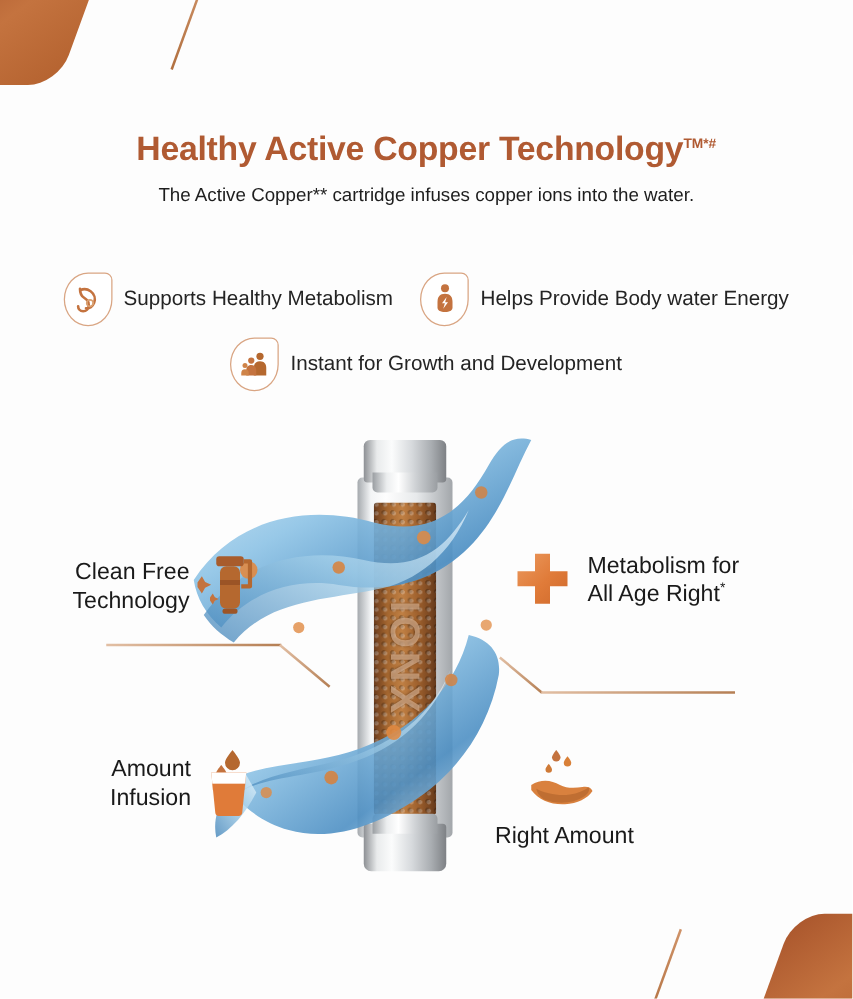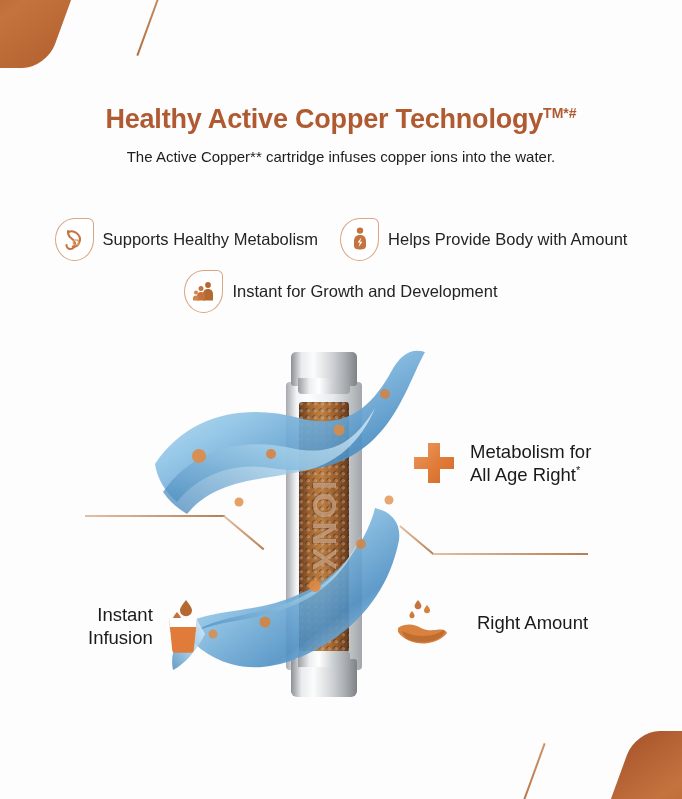--- a/index.html
+++ b/index.html
@@ -46,21 +46,21 @@
 
   
   .title {
     position: absolute; left: 0; top: 104px; width: 682px;
     text-align: center;
     font-size: 27px; font-weight: bold;
     color: #b05a32;
     letter-spacing: -0.2px;
     white-space: nowrap;
   }
-  .title sup { font-size: 14px; vertical-align: super; letter-spacing: 0; }
+  .title sup { font-size: 11px; vertical-align: super; letter-spacing: 0; }
   .subtitle {
     position: absolute; left: 0; top: 148px; width: 682px;
     text-align: center;
     font-size: 15px; font-weight: 400; color: #1d1d1d;
     white-space: nowrap;
   }
 
   
   .badge-row {
     position: absolute; left: 0; width: 682px;
@@ -146,21 +146,21 @@
     font-size: 18.5px; line-height: 1.26; color: #1a1a1a;
     white-space: nowrap;
   }
   .feature .txt sup { font-size: 11px; }
   .feature .ico { flex: none; display: flex; align-items: center; justify-content: center; }
   .f-clean   { left: 58px;  top: 440px; gap: 4px; }
   .f-clean .txt { text-align: right; }
   .f-instant { left: 88px;  top: 598px; gap: 8px; }
   .f-instant .txt { text-align: right; }
   .f-benefit { left: 412px; top: 440px; gap: 14px; }
-  .f-copper  { left: 396px; top: 598px; gap: 23px; }
+  .f-copper  { left: 396px; top: 598px; gap: 8px; flex-direction: column; }
 </style>
 </head>
 <body>
 
 <div id="poster">
 
   <div class="corner-bar tl"></div>
   <div class="corner-line tl"></div>
   <div class="corner-bar br"></div>
   <div class="corner-line br"></div>
@@ -185,21 +185,21 @@
 
     <div class="badge">
       <div class="shield">
         <svg width="20" height="25" viewBox="0 0 20 25">
           <circle cx="10" cy="3.6" r="3.2" fill="#c4733f"></circle>
           <path d="M10 8 C14.2 8 16 10.6 16 14.5 L16 19 C16 21.4 13.6 22.6 10 22.6
                    C6.4 22.6 4 21.4 4 19 L4 14.5 C4 10.6 5.8 8 10 8 Z" fill="#c4733f"></path>
           <path d="M11.3 10.6 L7.6 15.6 L9.9 15.6 L8.6 20 L12.4 14.7 L10.1 14.7 Z" fill="#ffffff"></path>
         </svg>
       </div>
-      <div class="badge-label">Helps Provide Body with Amount</div>
+      <div class="badge-label">Helps Provide Body water Energy</div>
     </div>
 
   </div>
 
   <div class="badge-row row2">
     <div class="badge">
       <div class="shield">
         <svg width="24" height="22" viewBox="0 0 24 22">
           <circle cx="16" cy="4" r="2.9" fill="#b5682f"></circle>
           <path d="M16 8 C19.4 8 21 10.2 21 13.4 L21 19.4 L11 19.4 L11 13.4 C11 10.2 12.6 8 16 8 Z" fill="#b5682f"></path>
@@ -268,20 +268,37 @@
         <circle cx="100" cy="168" r="4.5" fill="#e08a42" opacity=".8"></circle>
         <circle cx="176" cy="252" r="6" fill="#e08a42" opacity=".88"></circle>
         <circle cx="126" cy="288" r="5.5" fill="#d98038" opacity=".85"></circle>
         <circle cx="74" cy="300" r="4.5" fill="#e08a42" opacity=".8"></circle>
         <circle cx="222" cy="210" r="5" fill="#d98038" opacity=".8"></circle>
         <circle cx="250" cy="166" r="4.5" fill="#e08a42" opacity=".75"></circle>
       </g>
     </svg>
   </div>
 
+  <div class="feature f-clean">
+    <div class="txt">
+      <div>Clean Free</div>
+      <div>Technology</div>
+    </div>
+    <div class="ico">
+      <svg width="46" height="56" viewBox="0 0 46 56">
+        <path d="M2 26 l3.5-5 2.6 4.6 4.8 2.2 -4.8 2.3 -2.6 4.6 -3.5-5.1 z" fill="#c4733f"></path>
+        <path d="M12 38 l2.2-3.2 1.7 3 3 1.4 -3 1.4 -1.7 3 -2.2-3.2 z" fill="#c4733f"></path>
+        <rect x="17" y="5" width="22" height="8" rx="2.5" fill="#a85c2c"></rect>
+        <rect x="20" y="13" width="16" height="34" rx="5" fill="#b5682f"></rect>
+        <rect x="22" y="47" width="12" height="4" rx="1.6" fill="#9d5527"></rect>
+        <path d="M39 9 h5 v20 h-7" fill="none" stroke="#b5682f" stroke-width="3.4" stroke-linejoin="round"></path>
+        <rect x="20" y="24" width="16" height="4" fill="#8e4a22" opacity=".65"></rect>
+      </svg>
+    </div>
+  </div>
 
   <div class="feature f-benefit">
     <div class="ico">
       <svg width="44" height="44" viewBox="0 0 44 44">
         <defs>
           <linearGradient id="plusg" x1="0" y1="0" x2="1" y2="1">
             <stop offset="0%" stop-color="#eb9a5f"></stop>
             <stop offset="55%" stop-color="#e07b39"></stop>
             <stop offset="100%" stop-color="#cf6a2c"></stop>
           </linearGradient>
@@ -290,21 +307,21 @@
       </svg>
     </div>
     <div class="txt">
       <div>Metabolism for</div>
       <div><span>All Age Right</span><sup>*</sup></div>
     </div>
   </div>
 
   <div class="feature f-instant">
     <div class="txt">
-      <div>Instant</div>
+      <div>Amount</div>
       <div>Infusion</div>
     </div>
     <div class="ico">
       <svg width="42" height="56" viewBox="0 0 42 56">
         <path d="M25 2 c0 0 6 7 6 10.2 a6 6 0 0 1 -12 0 C19 9 25 2 25 2 z" fill="#b5682f"></path>
         <path d="M16 14 c0 0 4.4 5 4.4 7.4 a4.4 4.4 0 0 1 -8.8 0 C11.6 19 16 14 16 14 z" fill="#c4733f"></path>
         <path d="M8 20 h28 l-3.2 32 a3 3 0 0 1 -3 2.7 h-15.6 a3 3 0 0 1 -3-2.7 z" fill="#e07b39"></path>
         <path d="M8 20 h28 l-0.9 9 h-26.2 z" fill="#ffffff"></path>
         <path d="M8.6 29 h26.8 l-0.5 5 h-25.8 z" fill="#e07b39" opacity=".35"></path>
       </svg>

